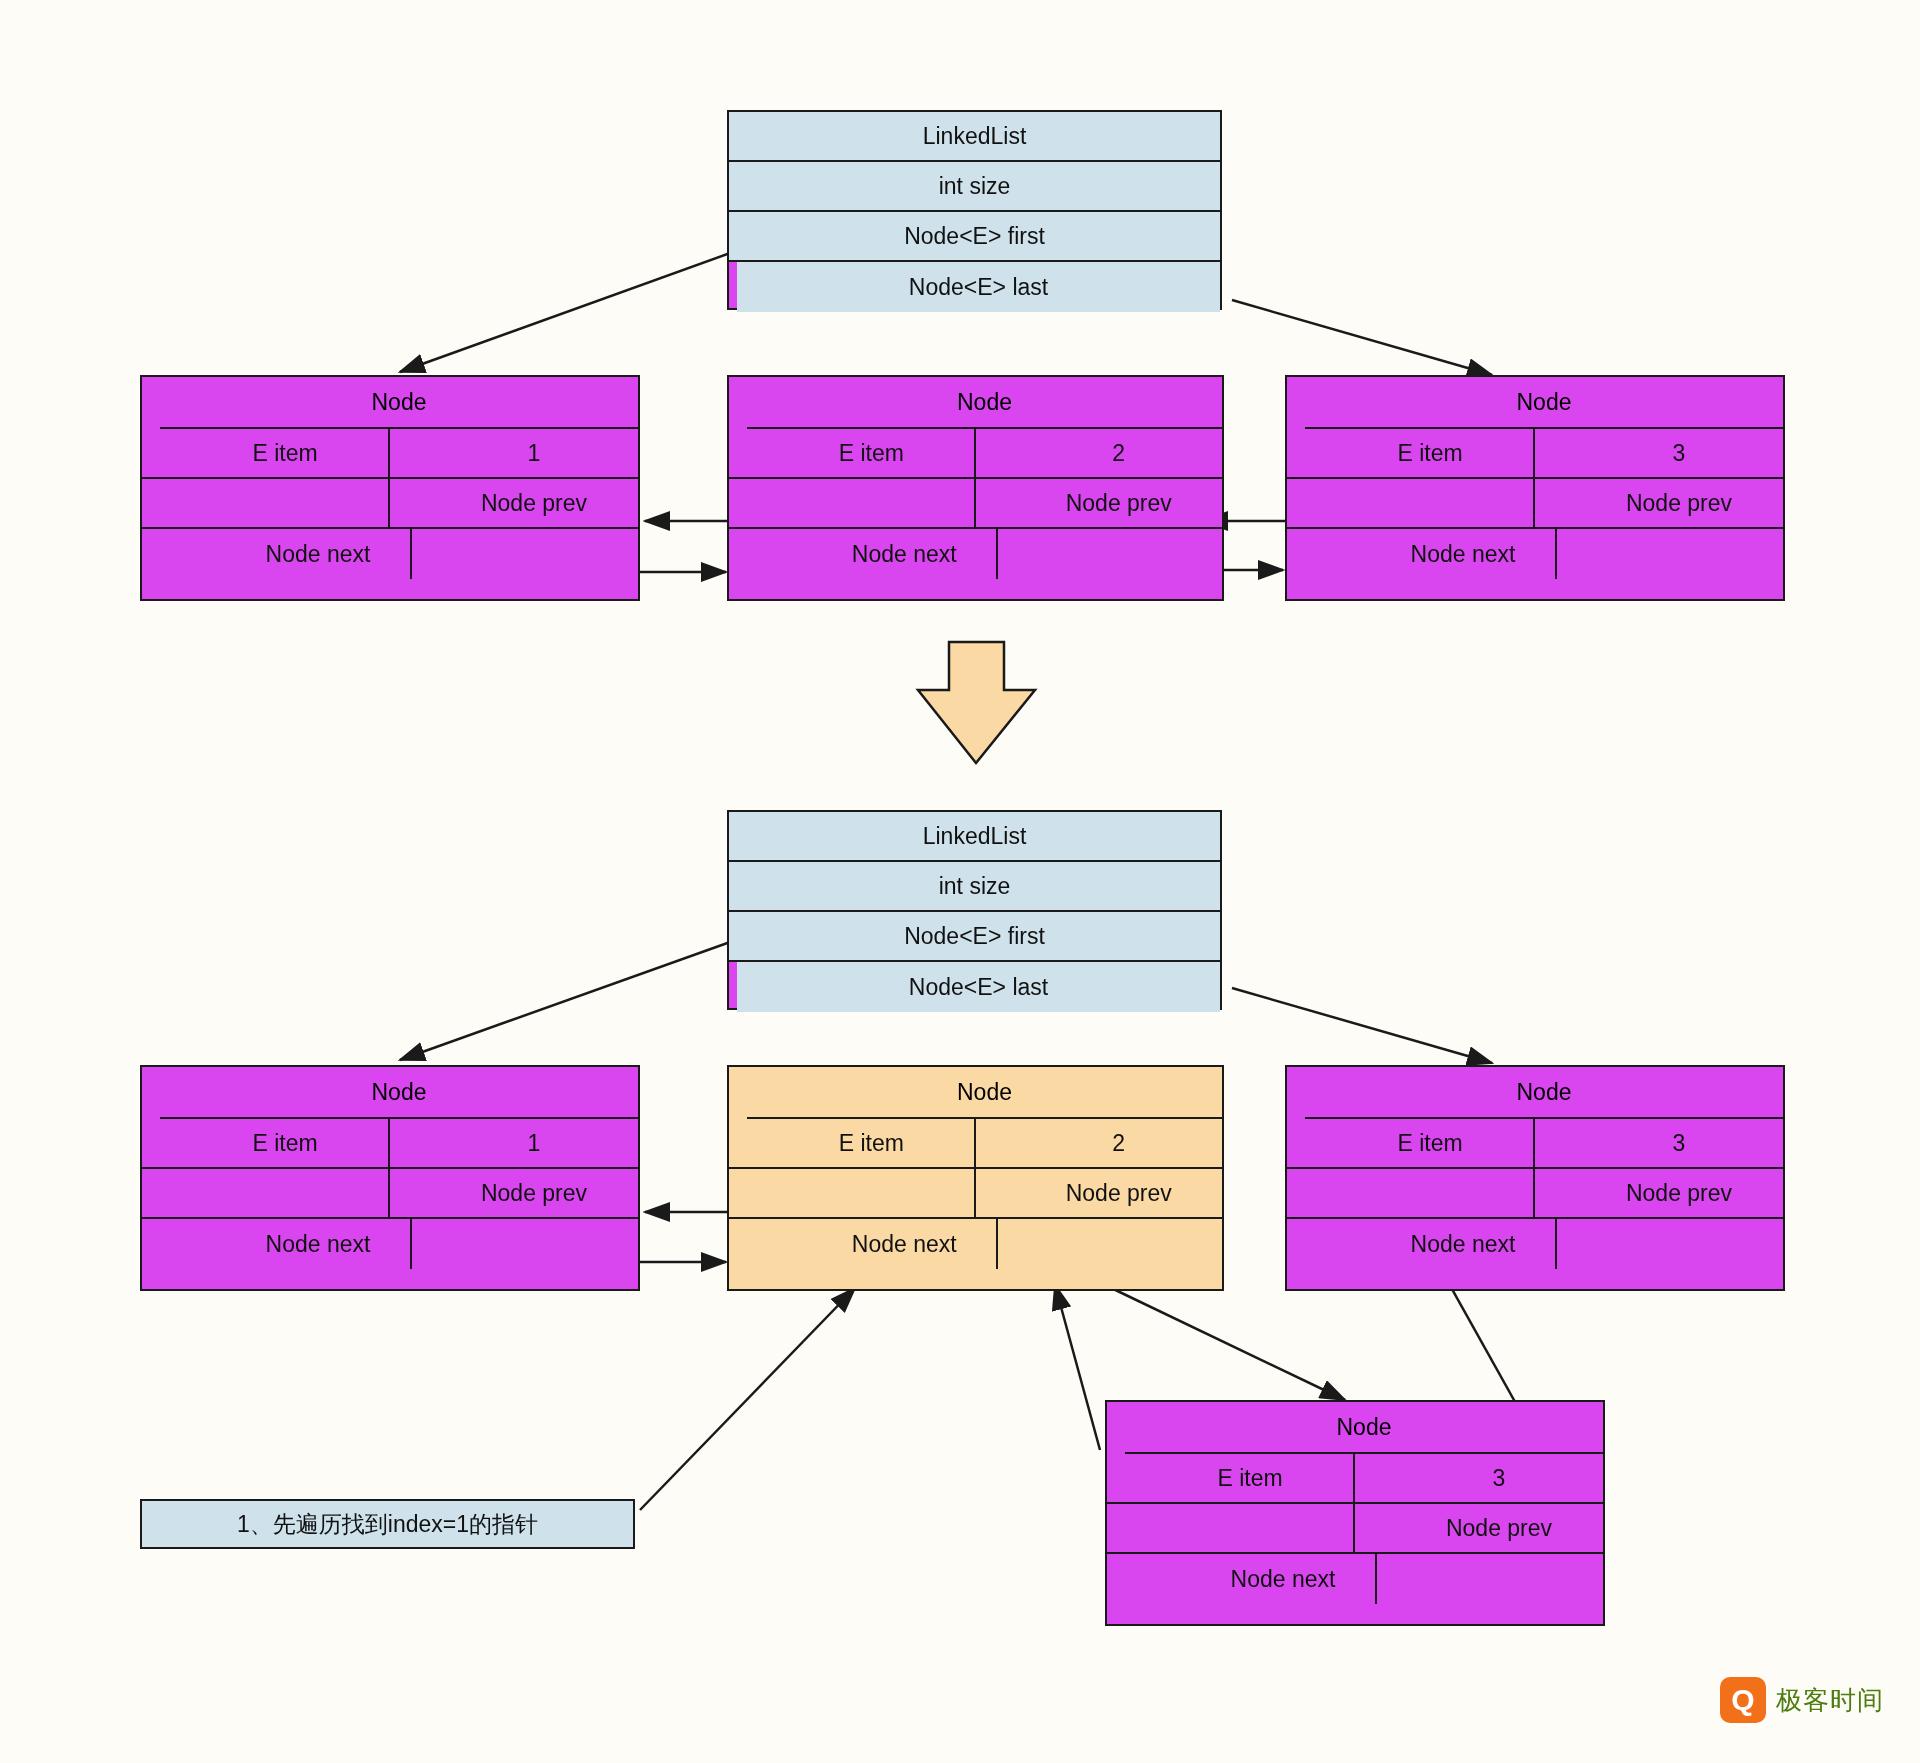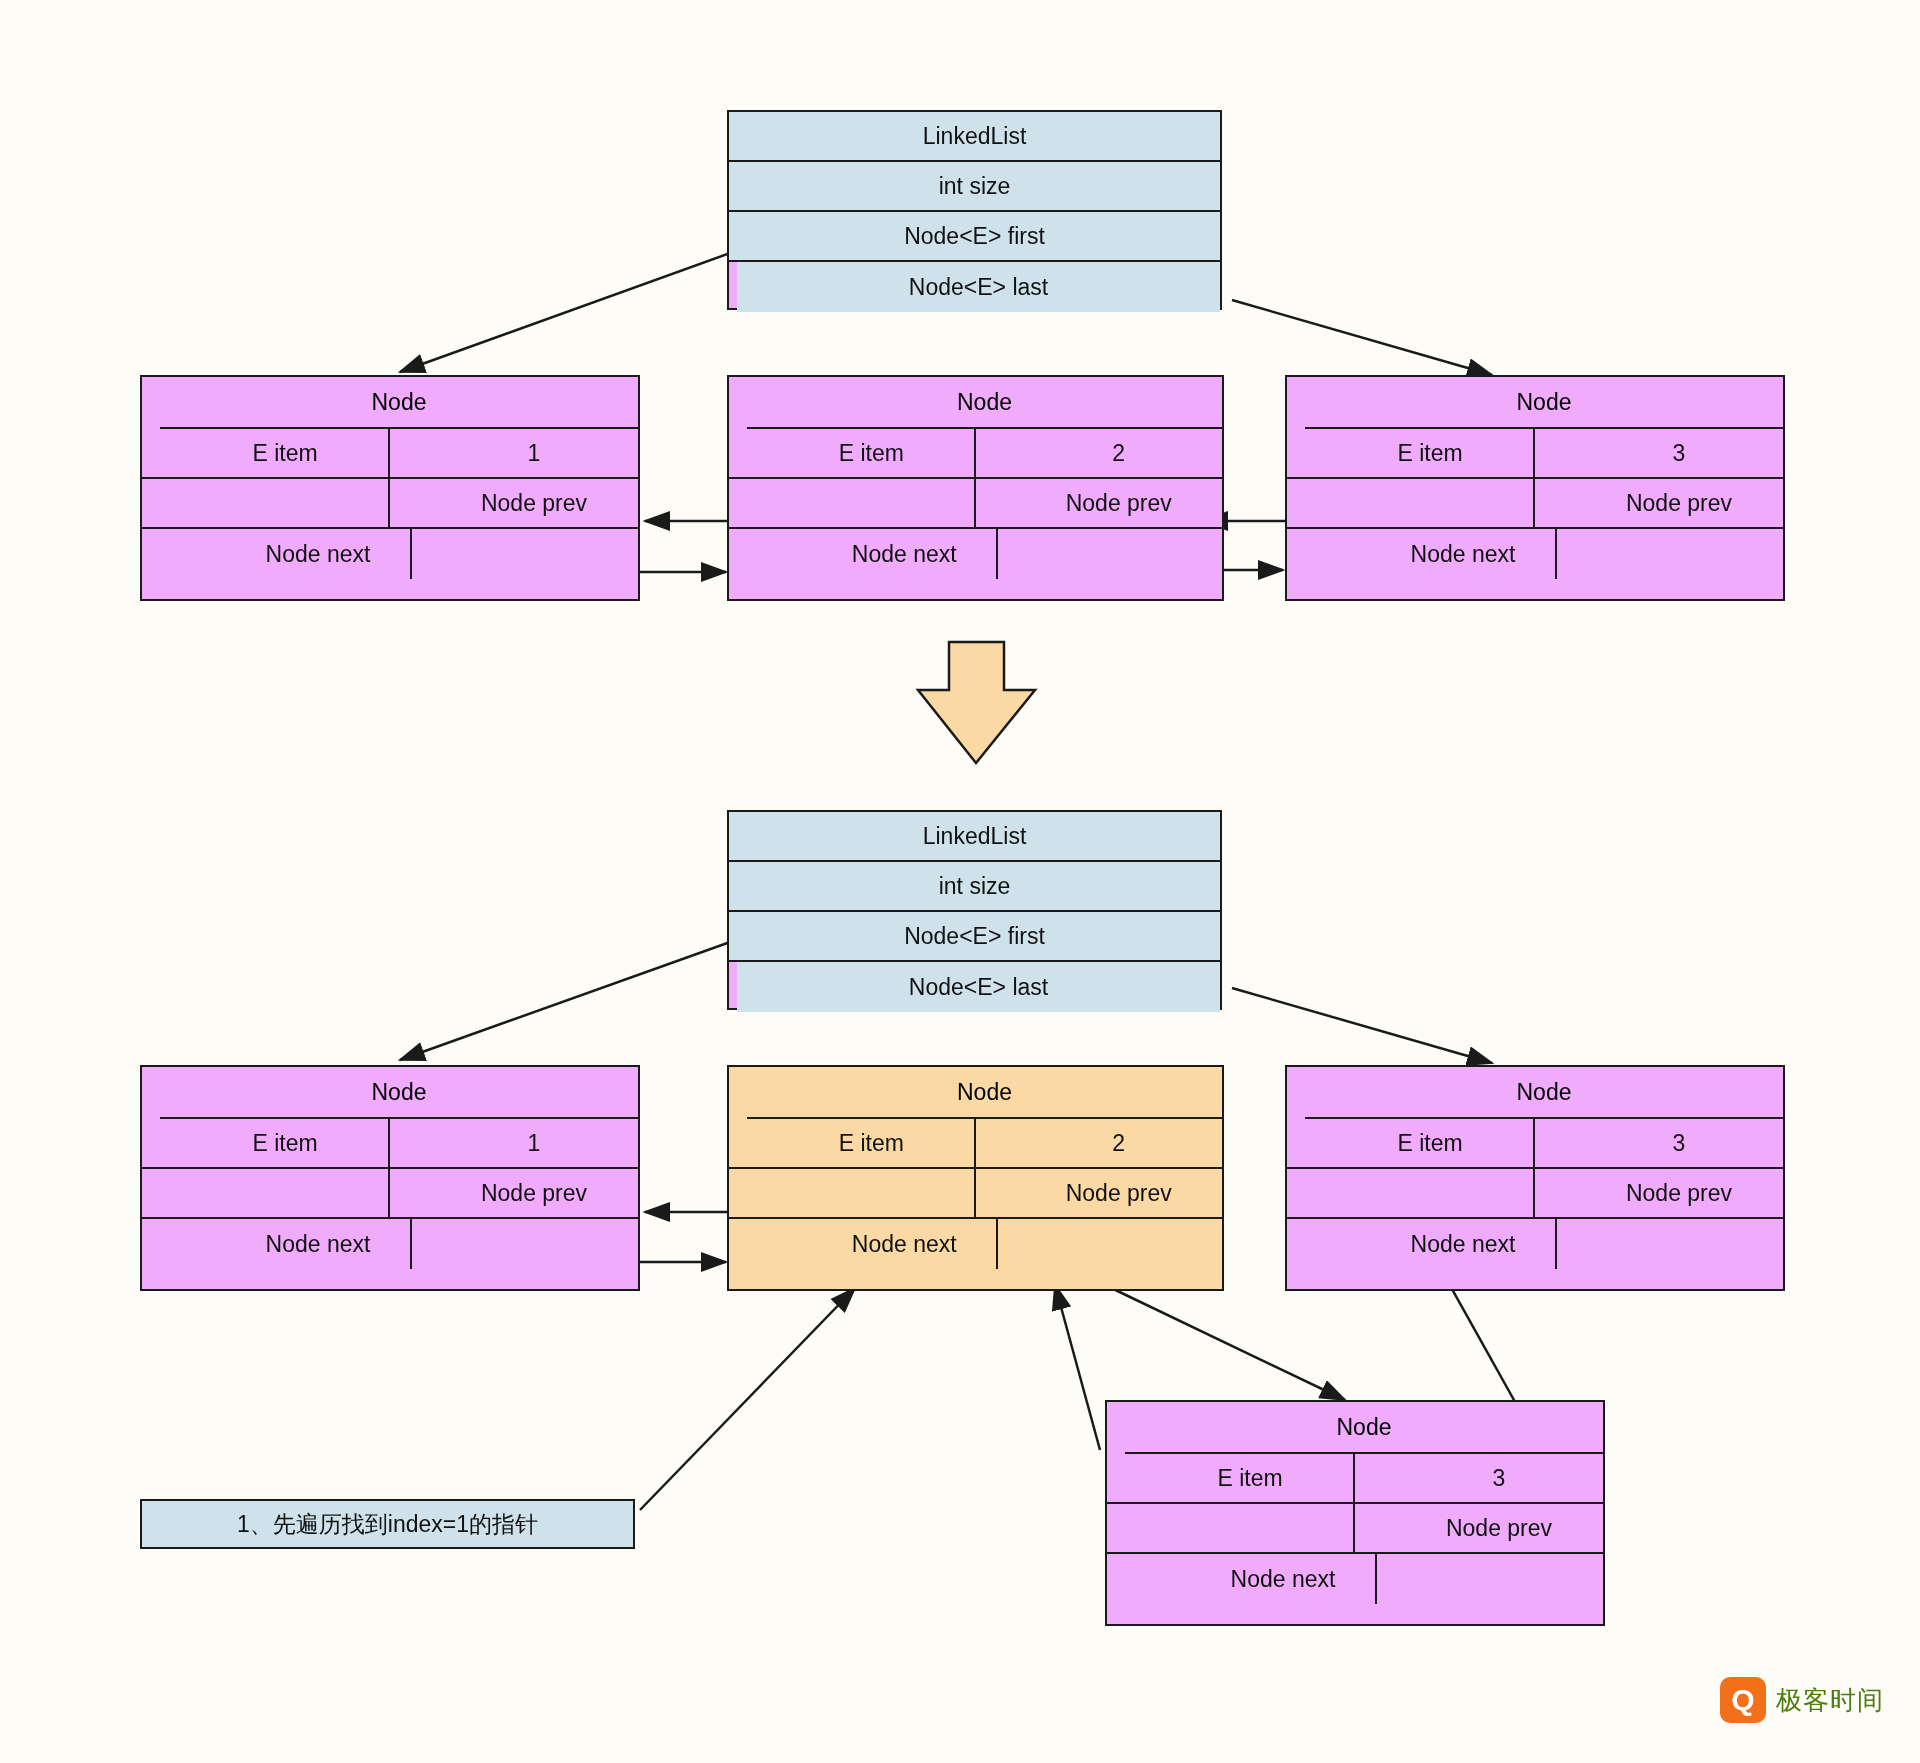--- a/index.html
+++ b/index.html
@@ -22,21 +22,21 @@
     position: absolute;
     left: 0; top: 0;
     width: 1920px;
     height: 1763px;
     pointer-events: none;
   }
   .box {
     position: absolute;
     border: 2px solid #1a1a1a;
     box-sizing: border-box;
-    background: #f0abfc;
+    background: #d946ef;
   }
   
   .ll-row {
     border-bottom: 2px solid #1a1a1a;
     height: 50px;
     display: flex;
     align-items: center;
     justify-content: center;
     font-size: 23px;
     color: #111;

